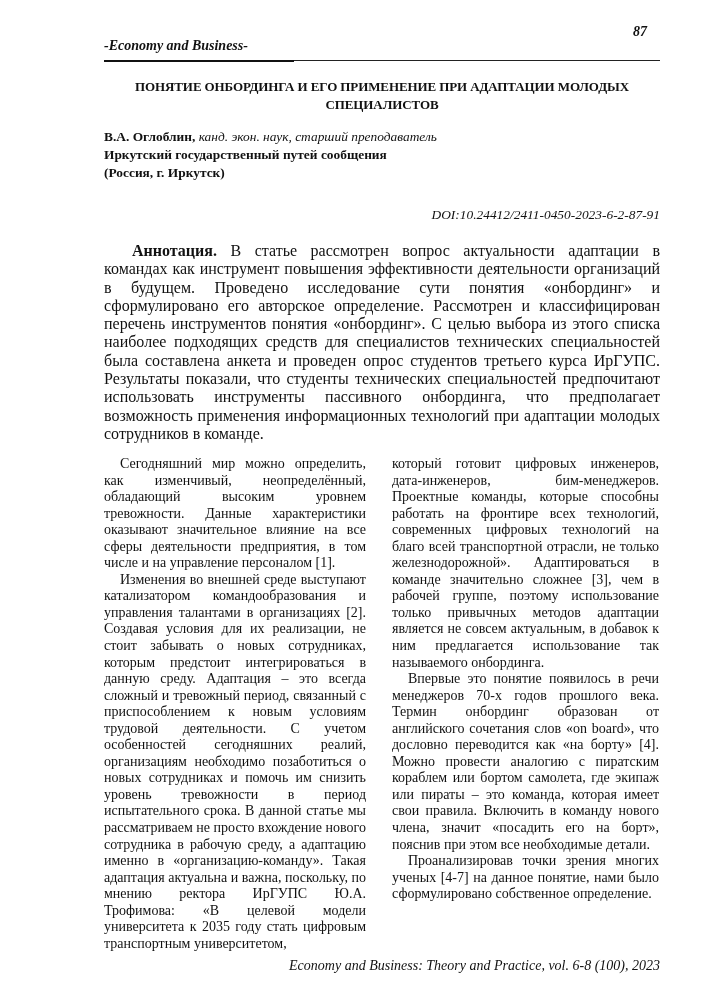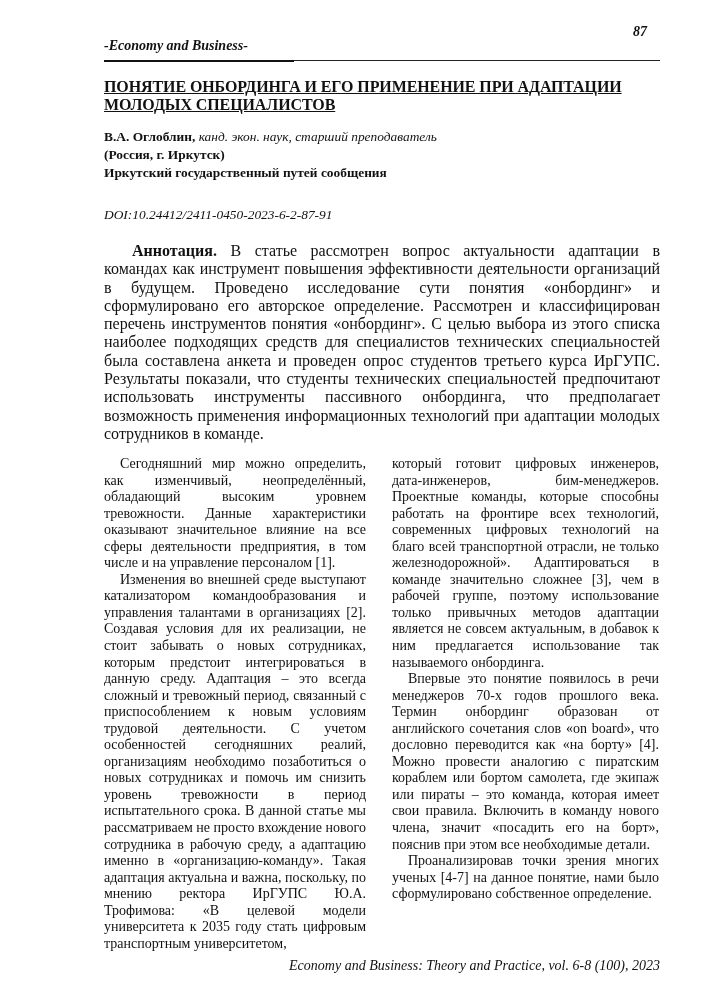--- a/index.html
+++ b/index.html
@@ -16,31 +16,31 @@
       font-size: 14px; font-weight: bold; font-style: italic;
     }
     .head-rule {
       position: absolute; top: 60px; left: 104px; width: 556px; height: 0;
       border-top: 1px solid #222;
     }
     .head-rule::before {
       content: ""; position: absolute; left: 0; top: -1px; width: 190px; height: 2px; background: #111;
     }
     .title {
-      position: absolute; top: 78px; left: 104px; width: 556px; 
-      font-size: 16px; font-weight: bold; line-height: 18px; letter-spacing: -0.1px; text-decoration: underline;
+      position: absolute; top: 78px; left: 104px; width: 556px; text-align: center;
+      font-size: 13px; font-weight: bold; line-height: 18px; letter-spacing: -0.1px;
     }
     .authors {
       position: absolute; top: 128px; left: 104px; width: 556px;
       font-size: 13.4px; line-height: 18.2px;
     }
     .authors b { font-weight: bold; }
     .authors i { font-style: italic; }
     .doi {
-      position: absolute; top: 207px; left: 104px; width: 556px; text-align: left;
+      position: absolute; top: 207px; left: 104px; width: 556px; text-align: right;
       font-size: 13.4px; font-style: italic;
     }
     .abstract {
       position: absolute; top: 242px; left: 104px; width: 556px;
       font-size: 16px; line-height: 18.3px; text-align: justify;
     }
     .abstract p { margin: 0; text-indent: 28px; }
     .abstract p + p { margin-top: 2px; }
     .abstract .lead { font-weight: bold; }
     .column {
@@ -60,22 +60,22 @@
 <body>
 
 <div class="page-num">87</div>
 <div class="running-head">-Economy and Business-</div>
 <div class="head-rule"></div>
 
 <div class="title">ПОНЯТИЕ ОНБОРДИНГА И ЕГО ПРИМЕНЕНИЕ ПРИ АДАПТАЦИИ МОЛОДЫХ СПЕЦИАЛИСТОВ</div>
 
 <div class="authors">
   <div><b>В.А. Оглоблин</b><b>, </b><i>канд. экон. наук, старший преподаватель</i></div>
+  <div><b>Иркутский государственный путей сообщения</b></div>
   <div><b>(Россия, г. Иркутск)</b></div>
-  <div><b>Иркутский государственный путей сообщения</b></div>
 </div>
 
 <div class="doi">DOI:10.24412/2411-0450-2023-6-2-87-91</div>
 
 <div class="abstract">
   <p><span class="lead">Аннотация.</span><span> В статье рассмотрен вопрос актуальности адаптации в командах как инструмент повышения эффективности деятельности организаций в будущем. Проведено исследование сути понятия «онбординг» и сформулировано его авторское определение. Рассмотрен и классифицирован перечень инструментов понятия «онбординг». С целью выбора из этого списка наиболее подходящих средств для специалистов технических специальностей была составлена анкета и проведен опрос студентов третьего курса ИрГУПС. Результаты показали, что студенты технических специальностей предпочитают использовать инструменты пассивного онбординга, что предполагает возможность применения информационных технологий при адаптации молодых сотрудников в команде.</span></p>
 </div>
 
 <div class="column col-left">
   <p>Сегодняшний мир можно определить, как изменчивый, неопределённый, обладающий высоким уровнем тревожности. Данные характеристики оказывают значительное влияние на все сферы деятельности предприятия, в том числе и на управление персоналом [1].</p>

